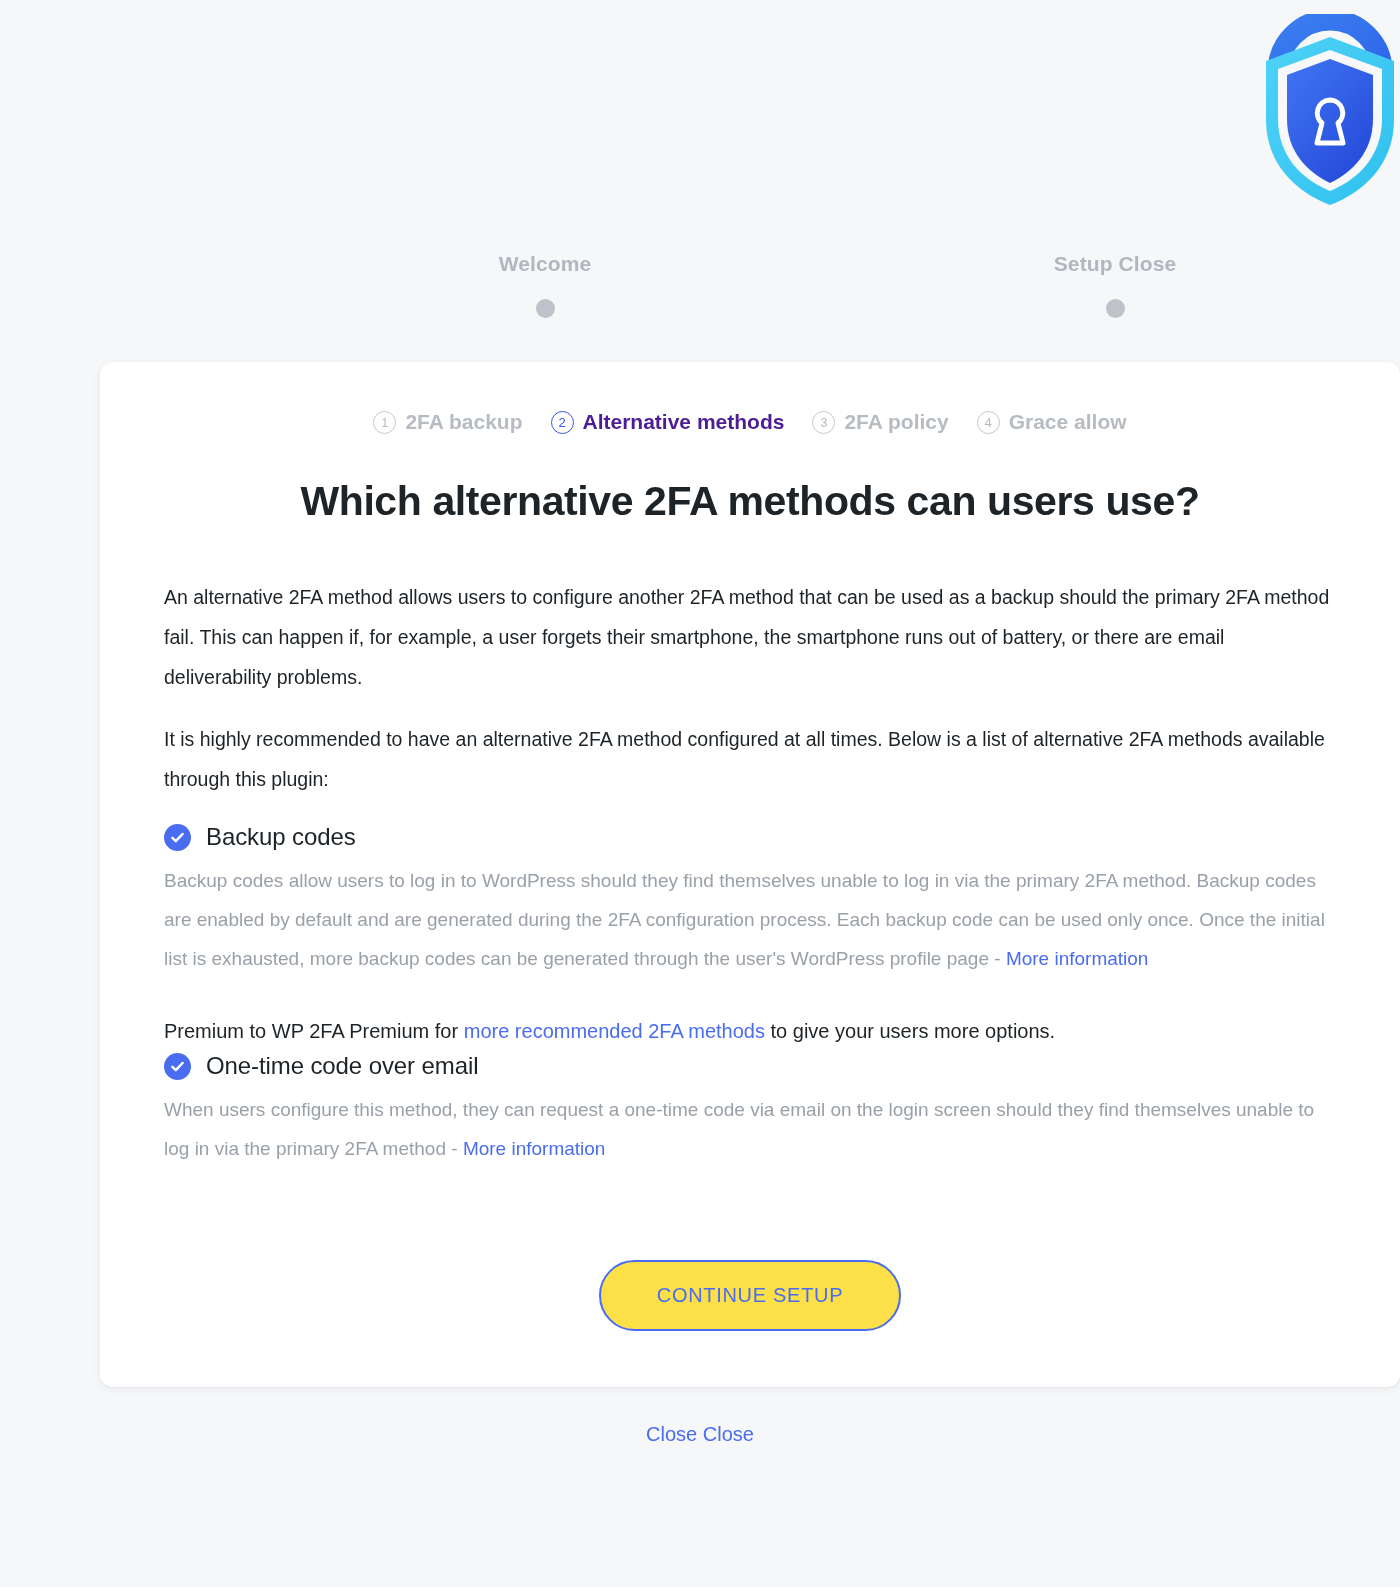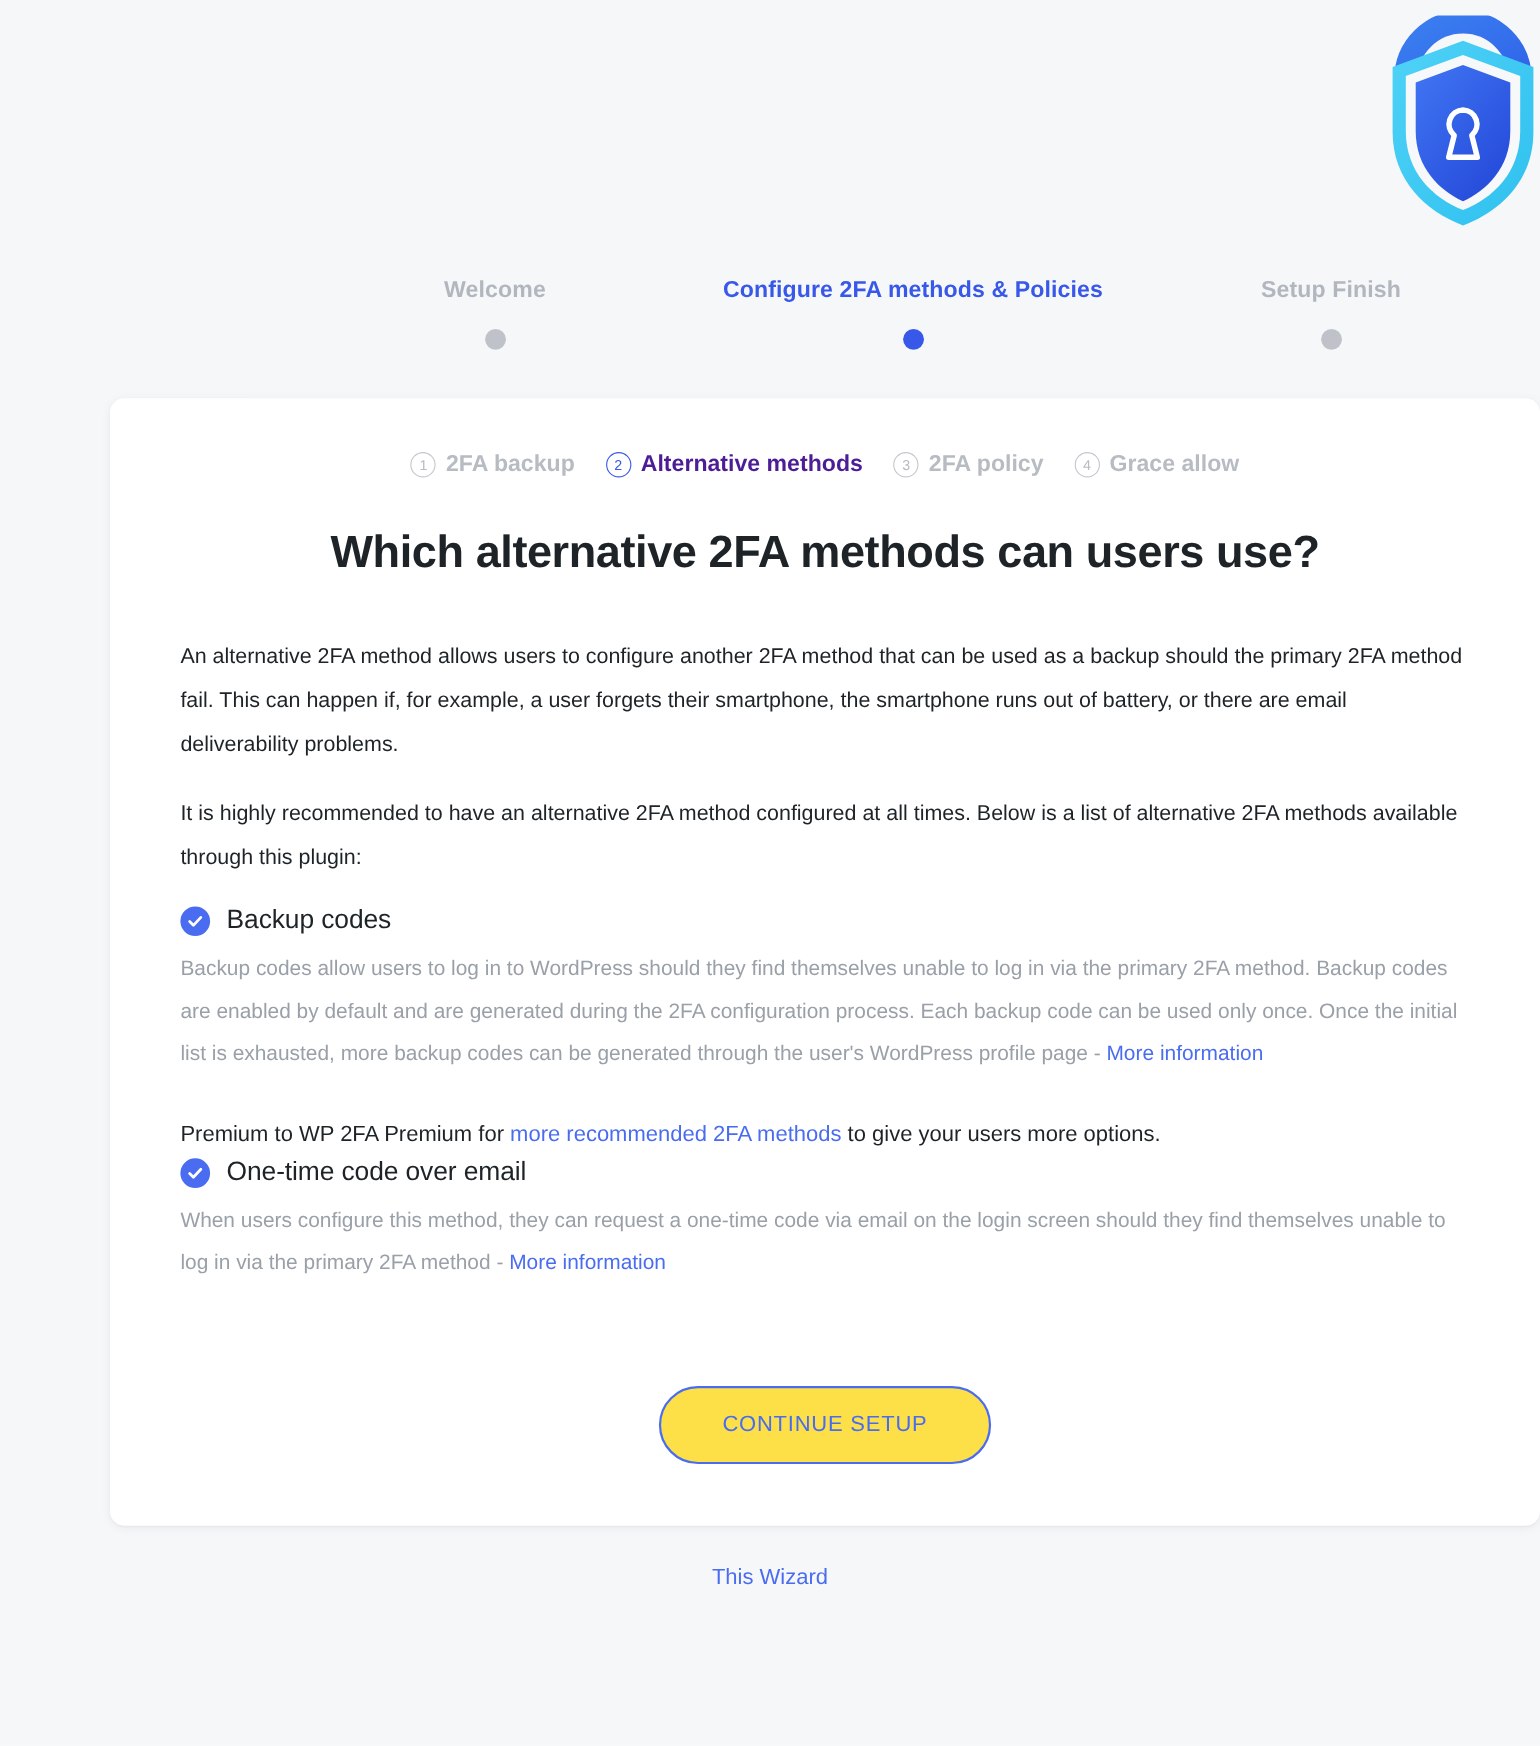--- a/index.html
+++ b/index.html
@@ -246,26 +246,22 @@
 
       <path d="M70 86 a13 13 0 0 1 8 23 l5 20 h-26 l5 -20 a13 13 0 0 1 8 -23 z" fill="none" stroke="#ffffff" stroke-width="5" stroke-linejoin="round"></path>
     </svg>
   </div>
 
   <div class="top-steps">
     <div class="top-step">
       <div class="top-step-label">Welcome</div>
       <div class="top-step-dot"></div>
     </div>
-    <div class="top-step active">
-      <div class="top-step-label">Configure 2FA methods &amp; Policies</div>
-      <div class="top-step-dot"></div>
-    </div>
     <div class="top-step">
-      <div class="top-step-label">Setup Finish</div>
+      <div class="top-step-label">Setup Close</div>
       <div class="top-step-dot"></div>
     </div>
   </div>
 
   <div class="card">
 
     <div class="tabs">
       <div class="tab">
         <span class="tab-num">1</span>
         <span class="tab-label">2FA backup</span>
@@ -311,16 +307,16 @@
     </div>
     <p class="desc"><span>When users configure this method, they can request a one-time code via email on the login screen should they find themselves unable to log in via the primary 2FA method - </span><a class="link">More information</a></p>
 
     <div class="btn-wrap">
       <button class="btn">CONTINUE SETUP</button>
     </div>
 
   </div>
 
   <div class="footer">
-    <a class="close-link">This Wizard</a>
+    <a class="close-link">Close Close</a>
   </div>
 
 </div>
 
 </body></html>

